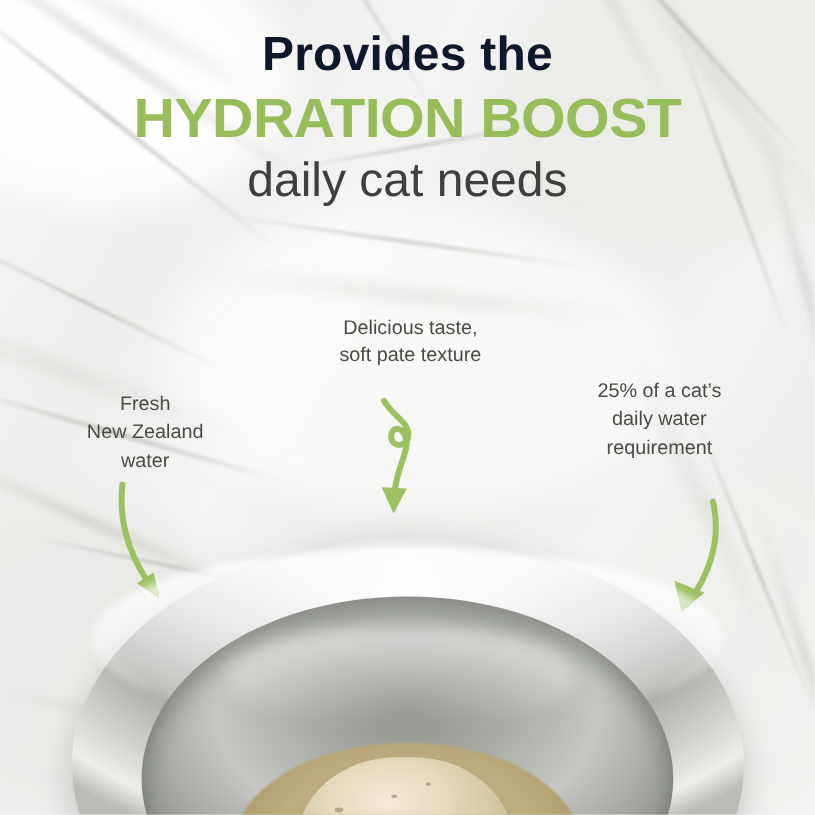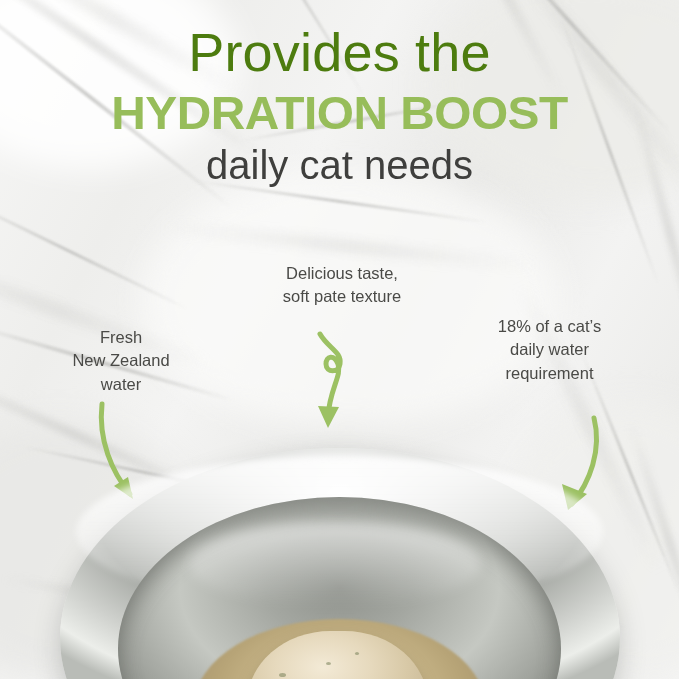--- a/index.html
+++ b/index.html
@@ -51,24 +51,24 @@
   .headline {
     position: absolute;
     left: 0;
     right: 0;
     top: 24px;
     text-align: center;
     color: #3b3b39;
     line-height: 1.06;
   }
   .hl-line1 {
-    font-size: 54px;
-    font-weight: 400;
+    font-size: 40px;
+    font-weight: 700;
     letter-spacing: 0.2px;
-    color: #4d7c0f;
+    color: #0f172a;
   }
   .hl-line2 {
     font-size: 46px;
     font-weight: bold;
     letter-spacing: -0.5px;
     color: #97bd5a;
     margin-top: 8px;
     transform: scaleX(1.04);
   }
   .hl-line3 {
@@ -225,21 +225,21 @@
     <path d="M22 88 L41 101 L36 79" fill="#9cc163"></path>
   </svg>
 
   <div class="callout" id="callout-taste">Delicious taste,
 soft pate texture</div>
   <svg class="arrow-svg" style="left:298px; top:330px;" width="70" height="110" viewBox="0 0 70 110">
     <path d="M22 4 C 30 18, 44 22, 42 34 C 41 43, 28 43, 28 34 C 28 26, 36 24, 40 34 C 44 46, 32 58, 30 86" fill="none" stroke="#9cc163" stroke-width="5" stroke-linecap="round"></path>
     <path d="M20 76 L30 98 L41 77" fill="#9cc163"></path>
   </svg>
 
-  <div class="callout" id="callout-hydration">18% of a cat’s
+  <div class="callout" id="callout-hydration">25% of a cat’s
 daily water
 requirement</div>
   <svg class="arrow-svg" style="left:532px; top:412px;" width="80" height="110" viewBox="0 0 80 110">
     <path d="M62 6 C 70 38, 58 70, 40 92" fill="none" stroke="#9cc163" stroke-width="5" stroke-linecap="round"></path>
     <path d="M30 72 L36 98 L55 82" fill="#9cc163"></path>
   </svg>
 
   <div class="bowl-wrap">
     <div class="bowl-outer">
       <div class="bowl-rim-hl"></div>

